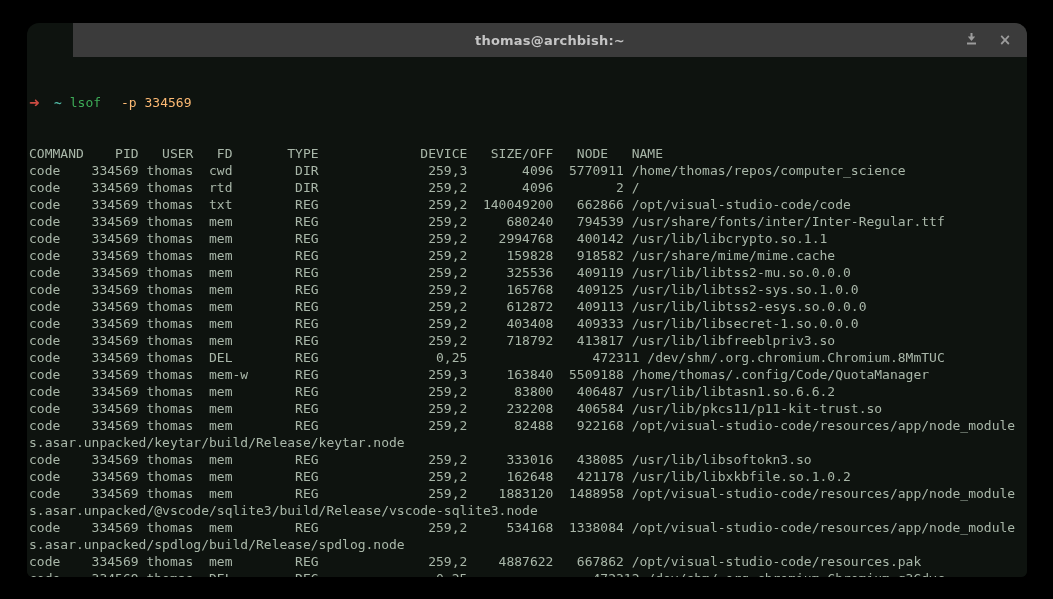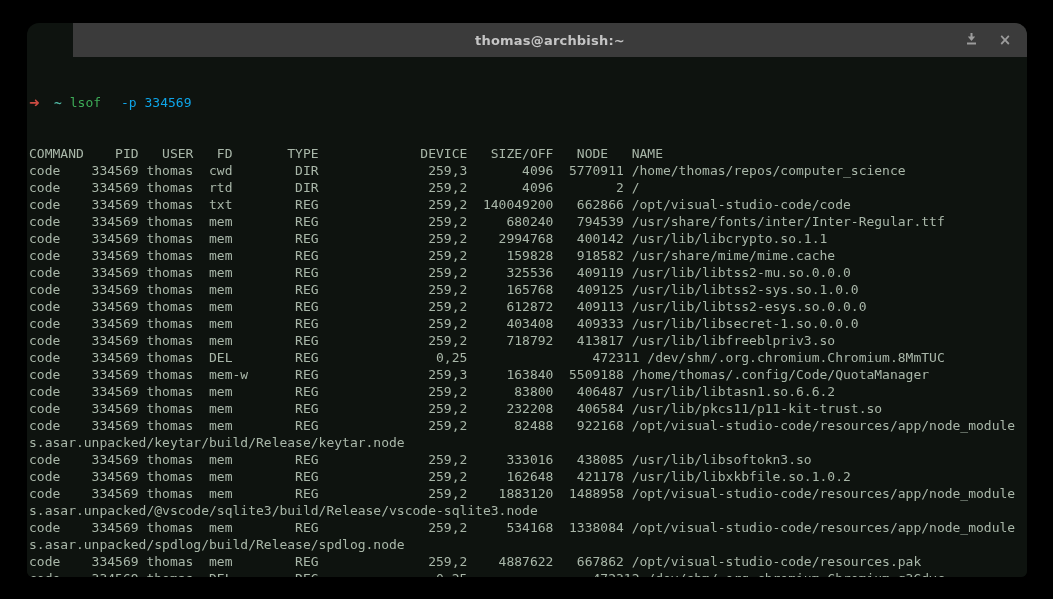--- a/index.html
+++ b/index.html
@@ -54,21 +54,21 @@
     overflow:hidden;
   }
   .line { height:17px; }
   .p-arrow {
     color:#cb4b42; font-weight:bold;
     font-family:"DejaVu Sans", sans-serif;
     margin-right:14px;
   }
   .p-cwd  { color:#50b8a4; font-weight:bold; margin-right:8px; }
   .p-cmd  { color:#3dab57; margin-right:20px; }
-  .p-args { color:#0ea5e9; }
+  .p-args { color:#fdba74; }
 </style>
 </head>
 <body>
 
 <div class="window">
 
   <div class="titlebar">
     <span class="title">thomas@archbish:~</span>
     <div class="controls">
       <div class="ctrl-btn">

